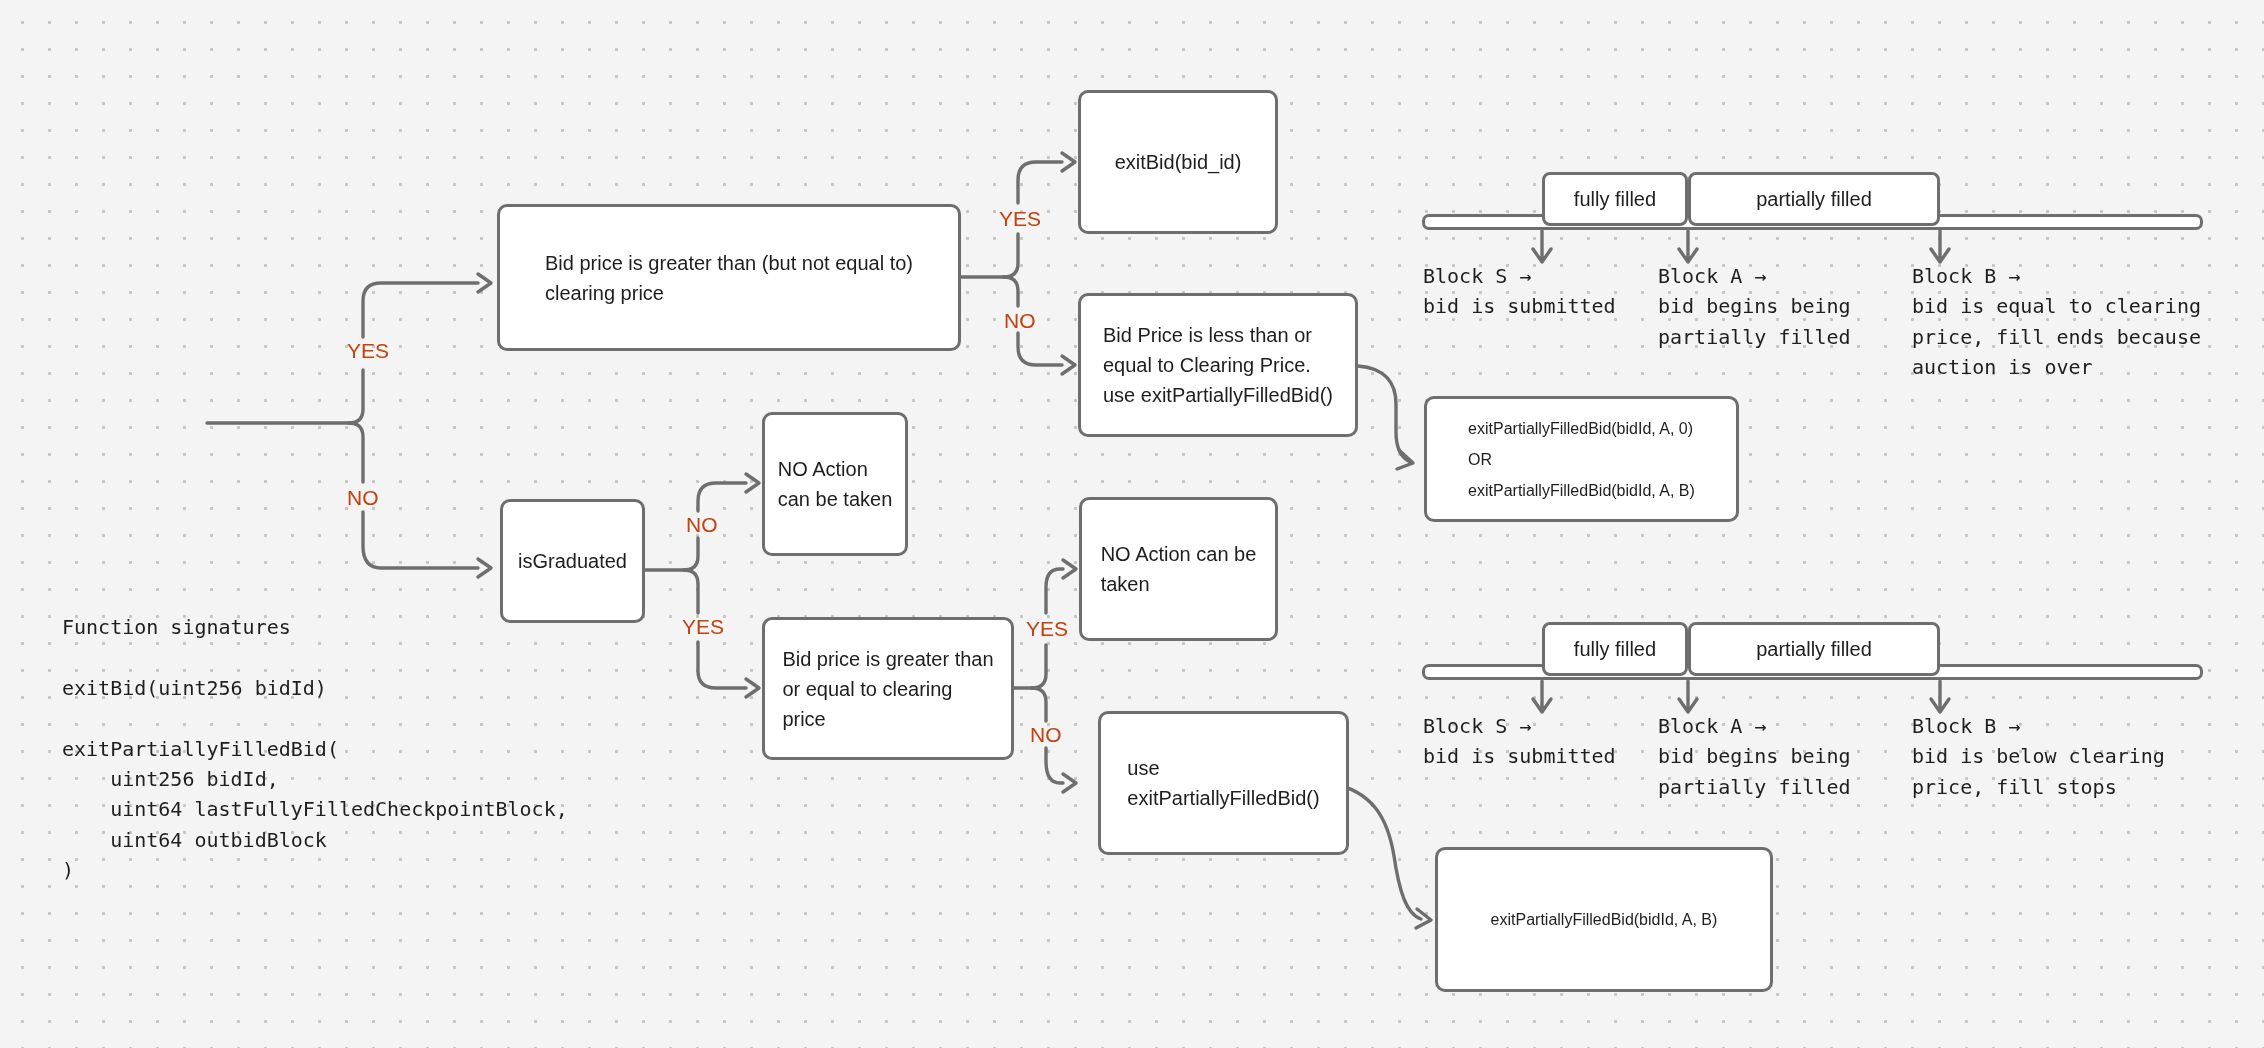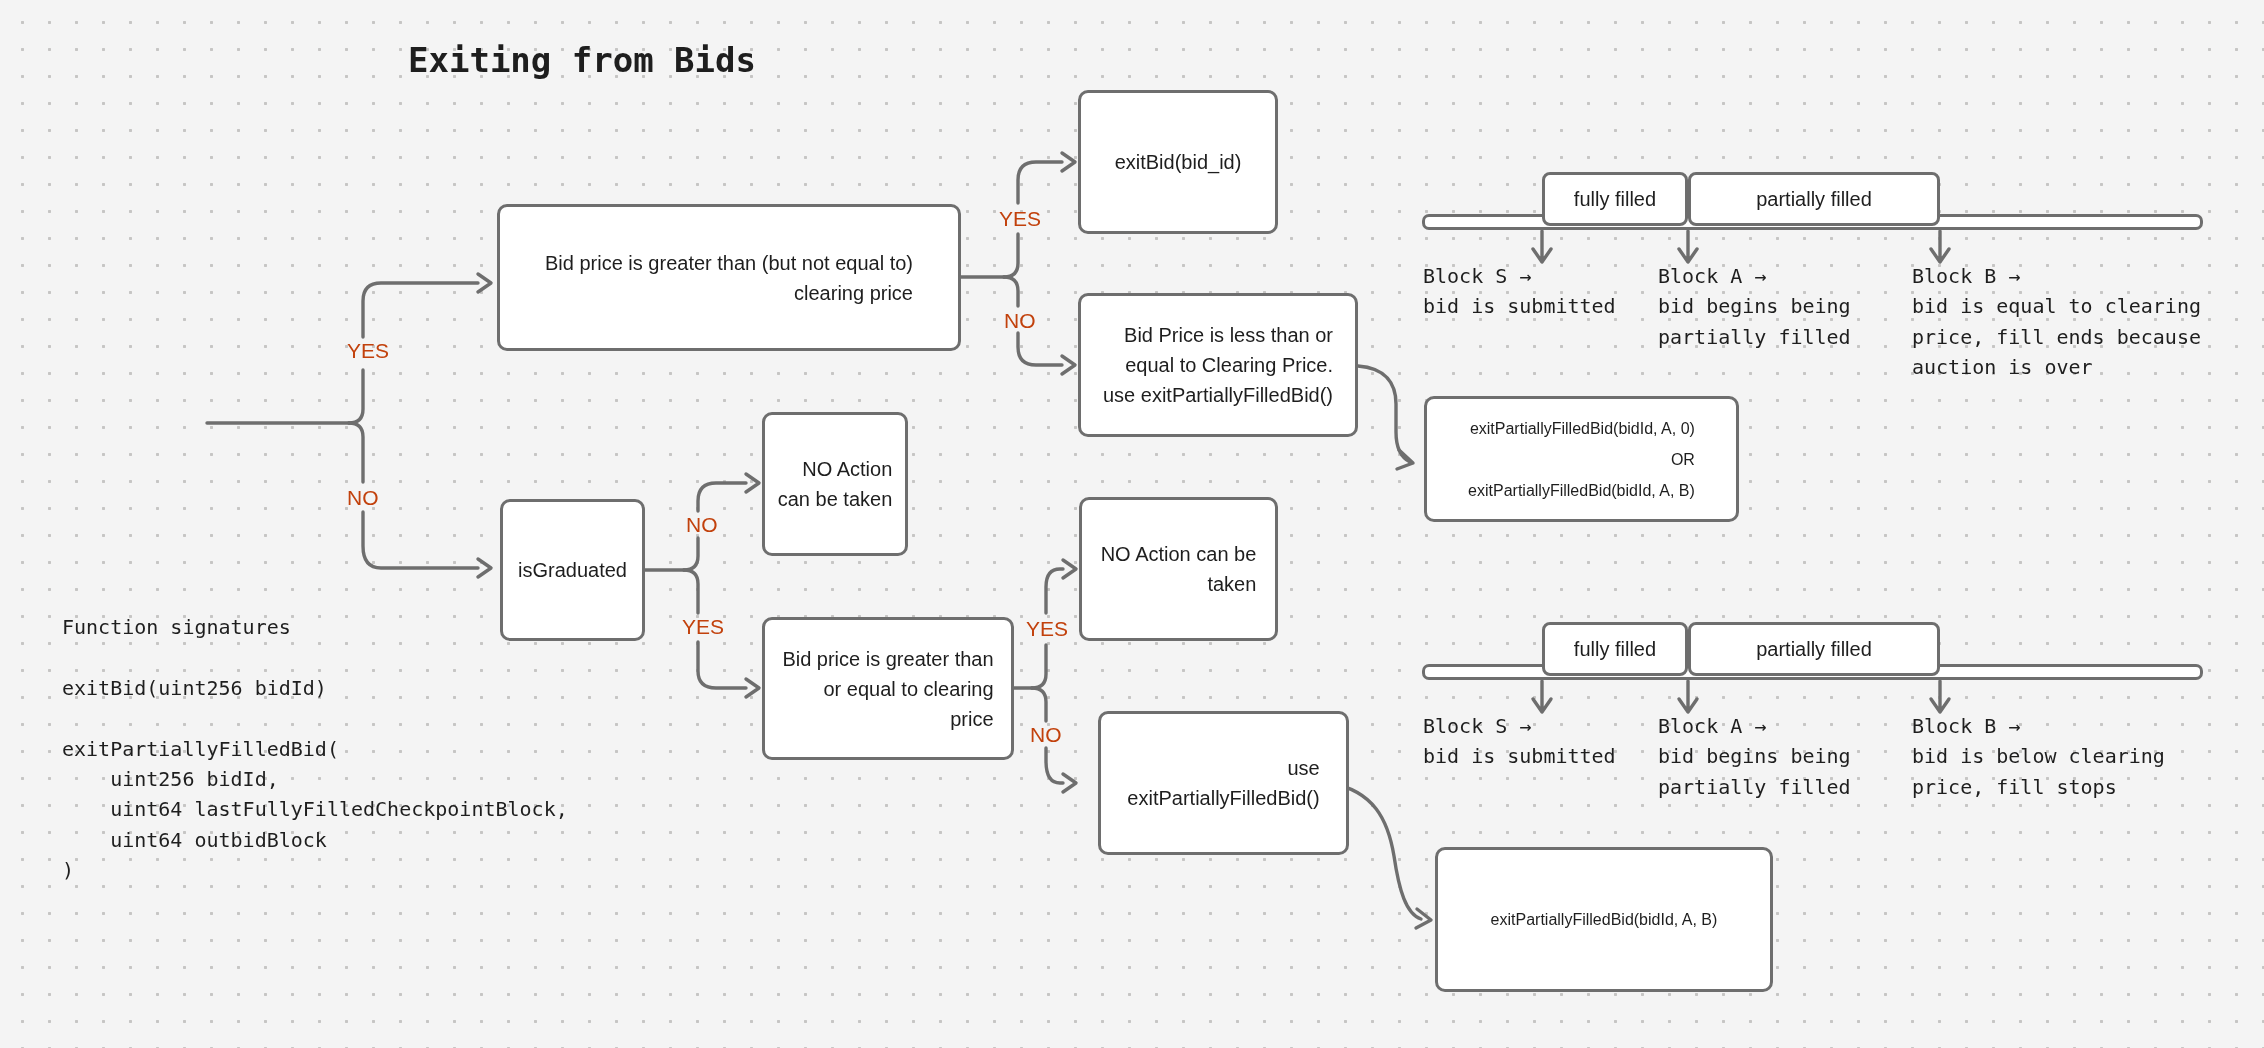--- a/index.html
+++ b/index.html
@@ -8,21 +8,21 @@
     background-color:#f4f4f4;
     background-image:radial-gradient(circle,#c6c5c4 1.4px,transparent 1.5px);
     background-size:27px 27px;background-position:9px 9px;
     font-family:"Liberation Sans",sans-serif;color:#1e1e1e;
   }
   .canvas{position:absolute;inset:0;}
   svg.wires{position:absolute;left:0;top:0;z-index:1;}
   .node{
     position:absolute;z-index:2;background:#fff;border:3.5px solid #6e6e6e;
     border-radius:10px;display:flex;align-items:center;justify-content:center;
-    text-align:right;box-sizing:border-box;padding:4px;
+    text-align:left;box-sizing:border-box;padding:4px;
   }
   .node span{white-space:pre-line;font-size:20px;line-height:30px;color:#1e1e1e;}
   .node.small span{font-size:16px;line-height:31px;}
   .title{
     position:absolute;left:408px;top:40px;z-index:2;
     font-family:"DejaVu Sans Mono",monospace;font-size:34px;font-weight:600;color:#1e1e1e;
   }
   .edge-label{
     position:absolute;z-index:3;font-size:21px;color:#c2410c;line-height:22px;
   }
@@ -103,21 +103,20 @@
       <path d="M 1940 231 V 259 M 1931 249 L 1940 262 L 1949 249"></path>
     </g>
 
     <g>
       <path d="M 1542 681 V 709 M 1533 699 L 1542 712 L 1551 699"></path>
       <path d="M 1688 681 V 709 M 1679 699 L 1688 712 L 1697 699"></path>
       <path d="M 1940 681 V 709 M 1931 699 L 1940 712 L 1949 699"></path>
     </g>
   </svg>
 
-  <div class="title">Exiting from Bids</div>
 
 
   <div class="node" style="left:497px;top:204px;width:464px;height:147px;">
     <span>Bid price is greater than (but not equal to)
 clearing price</span>
   </div>
 
   <div class="node" style="left:1078px;top:90px;width:200px;height:144px;">
     <span>exitBid(bid_id)</span>
   </div>
@@ -127,21 +126,21 @@
 equal to Clearing Price.
 use exitPartiallyFilledBid()</span>
   </div>
 
   <div class="node small" style="left:1424px;top:396px;width:315px;height:126px;">
     <span>exitPartiallyFilledBid(bidId, A, 0)
 OR
 exitPartiallyFilledBid(bidId, A, B)</span>
   </div>
 
-  <div class="node" style="left:500px;top:499px;width:145px;height:142px;">
+  <div class="node" style="left:500px;top:499px;width:145px;height:124px;">
     <span>isGraduated</span>
   </div>
 
   <div class="node" style="left:762px;top:412px;width:146px;height:144px;">
     <span>NO Action
 can be taken</span>
   </div>
 
   <div class="node" style="left:762px;top:617px;width:252px;height:143px;">
     <span>Bid price is greater than

